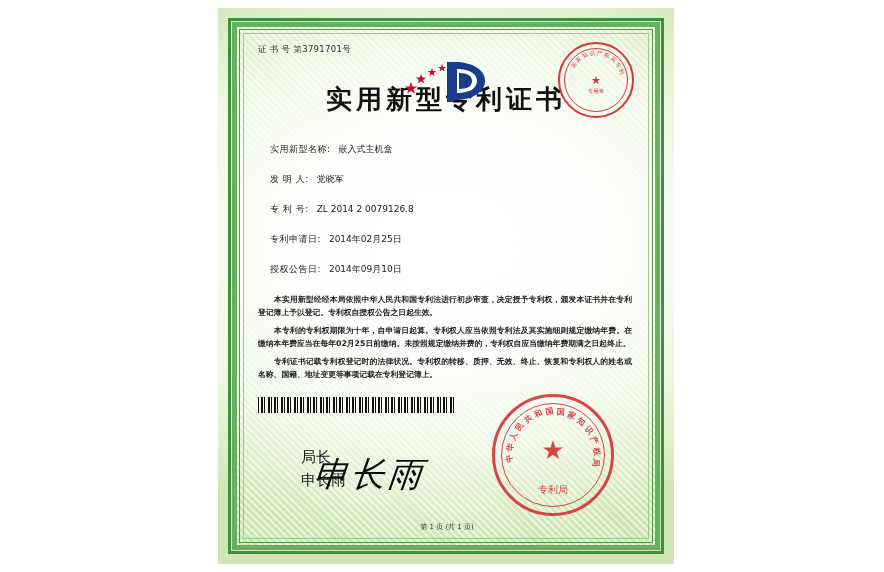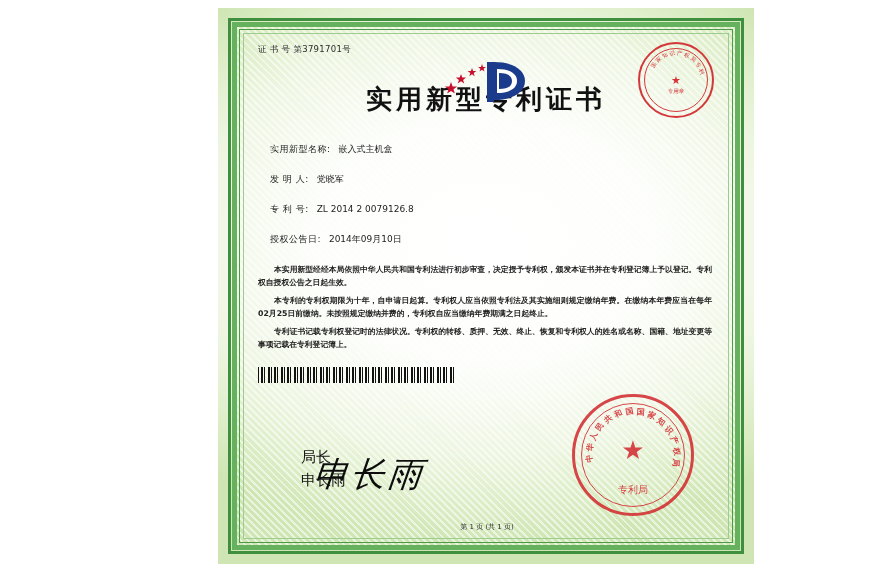--- a/index.html
+++ b/index.html
@@ -17,21 +17,21 @@
     position: relative;
     width: 884px;
     height: 572px;
     background: #ffffff;
   }
   
   .certificate {
     position: absolute;
     left: 218px;
     top: 8px;
-    width: 536px;
+    width: 456px;
     height: 556px;
     background:
       radial-gradient(ellipse 420px 300px at 50% 42%, #ffffff 0%, #fdfefb 40%, #eef6e2 70%, #dcedc6 88%, #cfe6b4 100%);
     box-sizing: border-box;
     overflow: hidden;
   }
   
   .border-outer {
     position: absolute;
     left: 10px;
@@ -342,20 +342,24 @@
           <span class="field-label">实用新型名称:</span>
           <span class="field-value">嵌入式主机盒</span>
         </div>
         <div class="field-row">
           <span class="field-label">发  明  人:</span>
           <span class="field-value">党晓军</span>
         </div>
         <div class="field-row">
           <span class="field-label">专  利  号:</span>
           <span class="field-value">ZL 2014 2 0079126.8</span>
+        </div>
+        <div class="field-row">
+          <span class="field-label">专利申请日:</span>
+          <span class="field-value">2014年02月25日</span>
         </div>
         <div class="field-row">
           <span class="field-label">授权公告日:</span>
           <span class="field-value">2014年09月10日</span>
         </div>
       </div>
 
       <div class="paragraphs">
         <div class="para">本实用新型经经本局依照中华人民共和国专利法进行初步审查，决定授予专利权，颁发本证书并在专利登记簿上予以登记。专利权自授权公告之日起生效。</div>
         <div class="para">本专利的专利权期限为十年，自申请日起算。专利权人应当依照专利法及其实施细则规定缴纳年费。在缴纳本年费应当在每年02月25日前缴纳。未按照规定缴纳并费的，专利权自应当缴纳年费期满之日起终止。</div>

